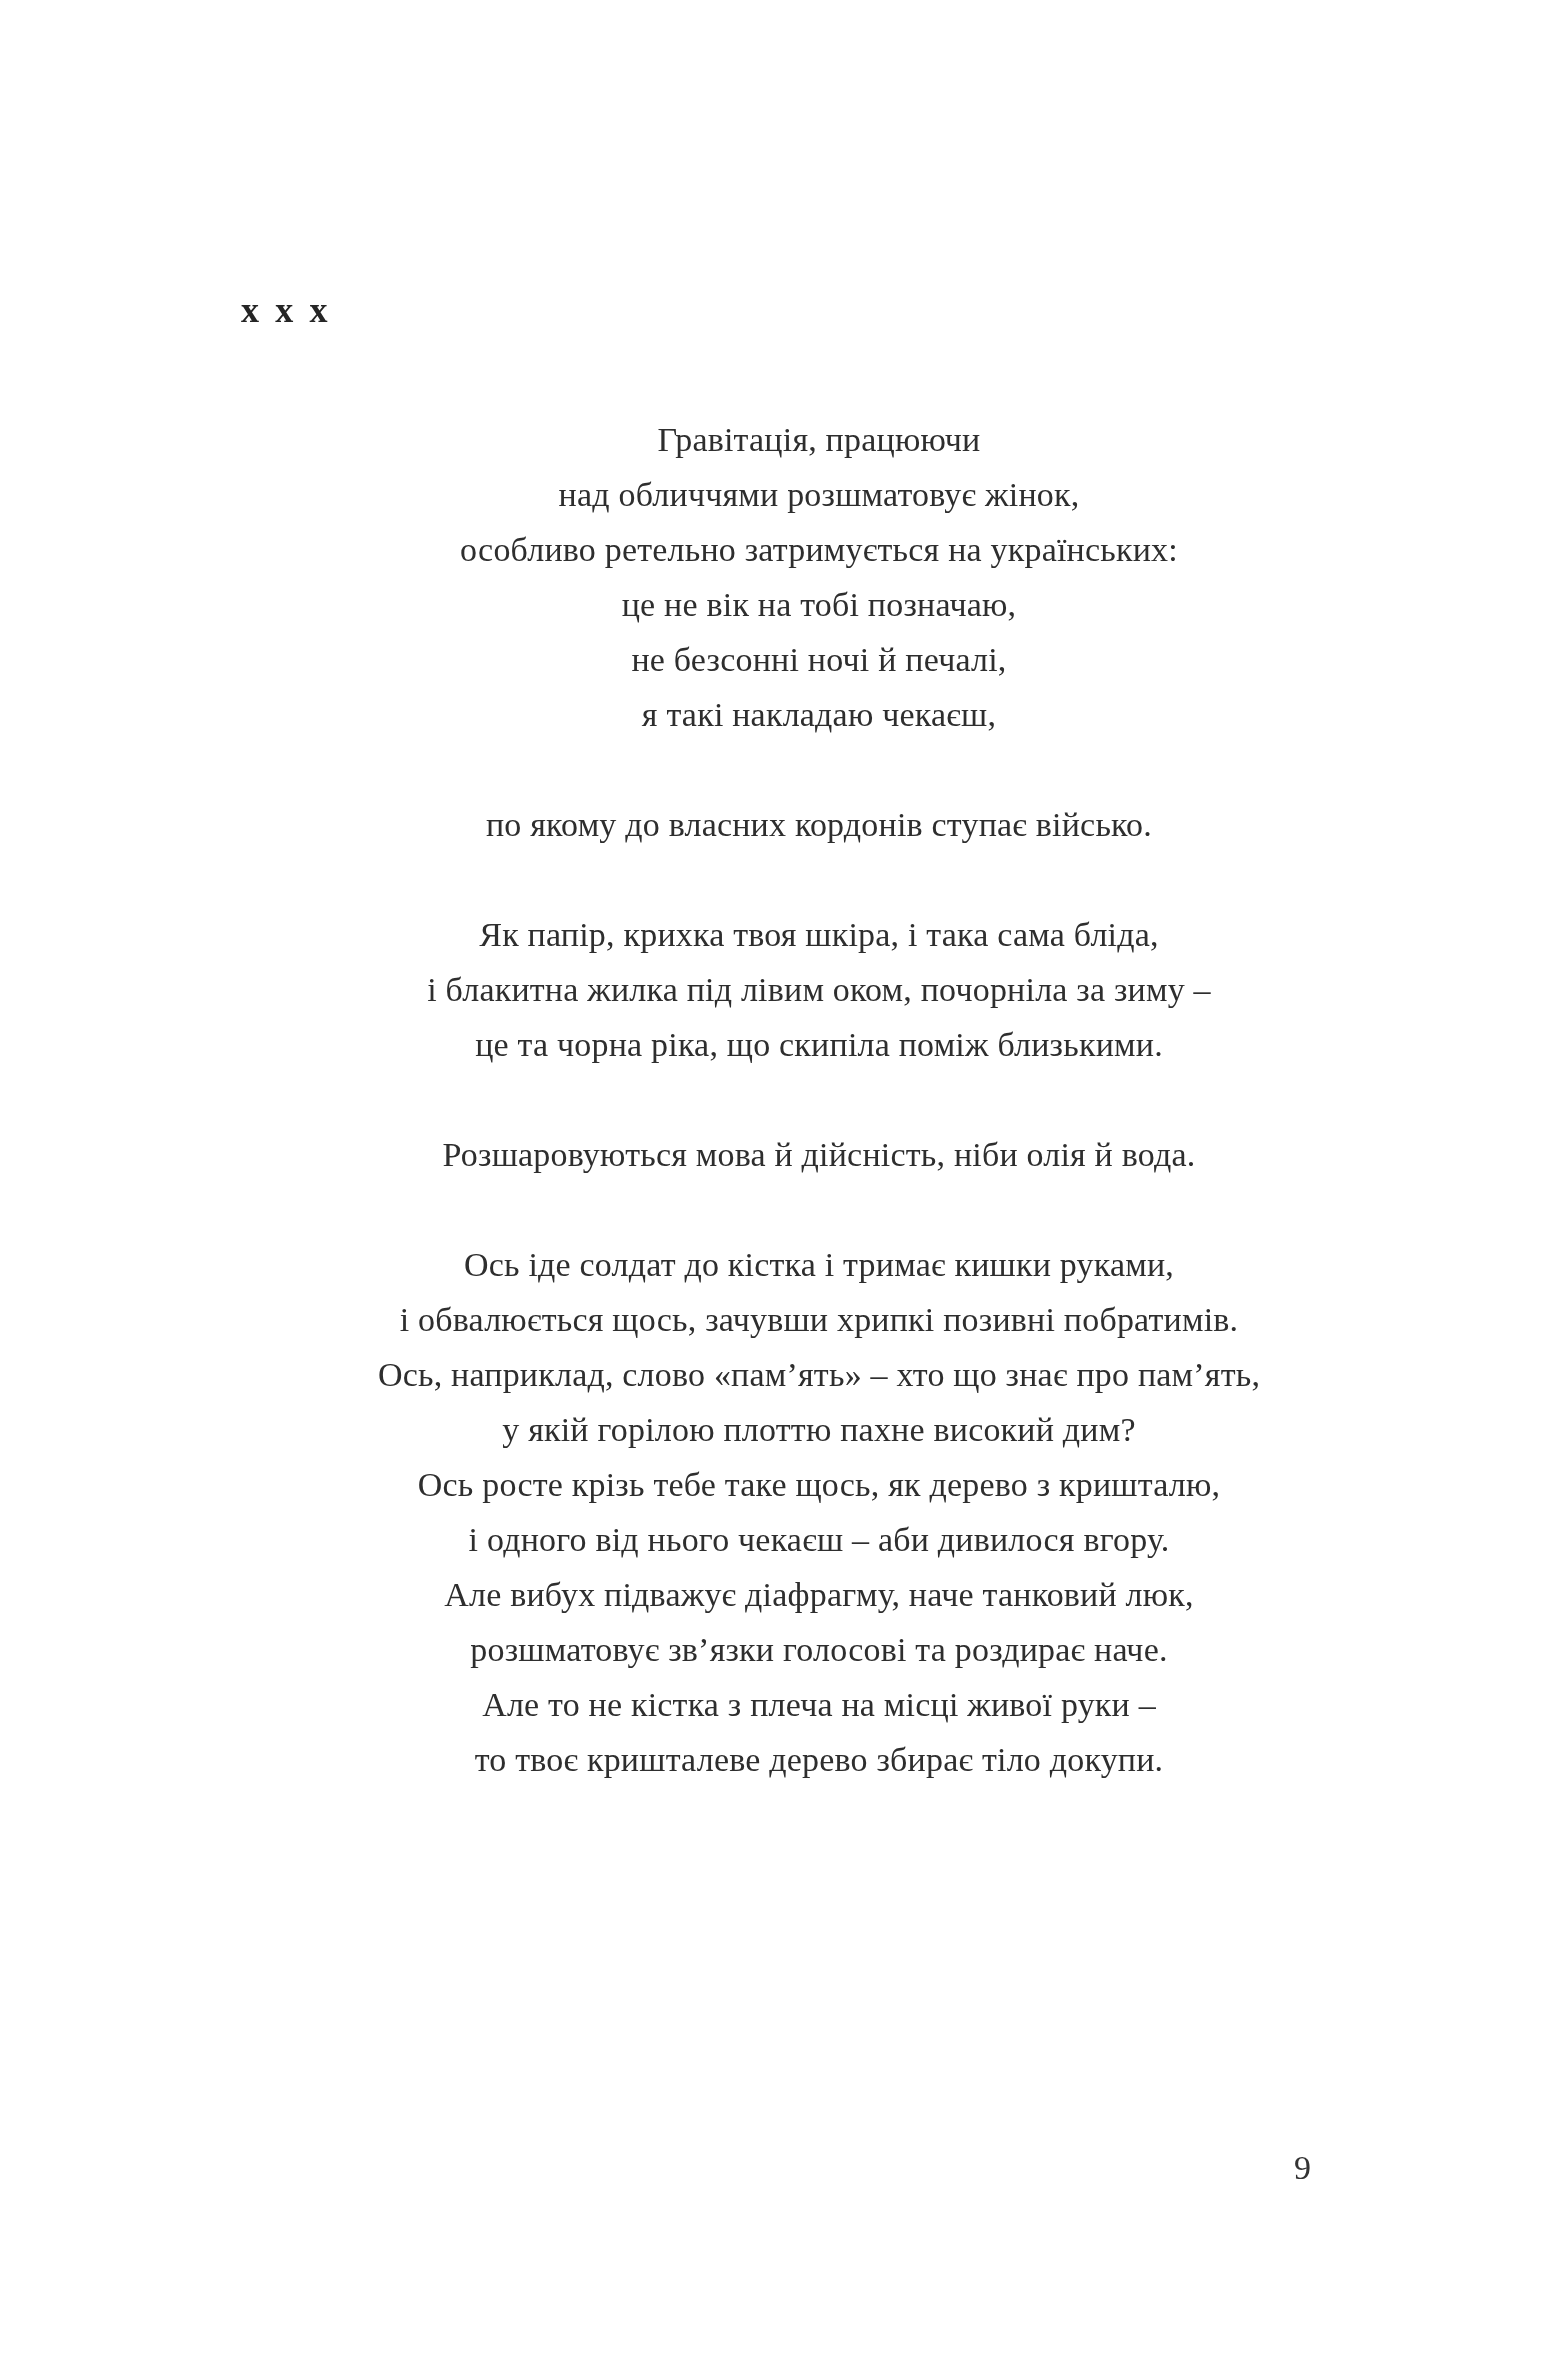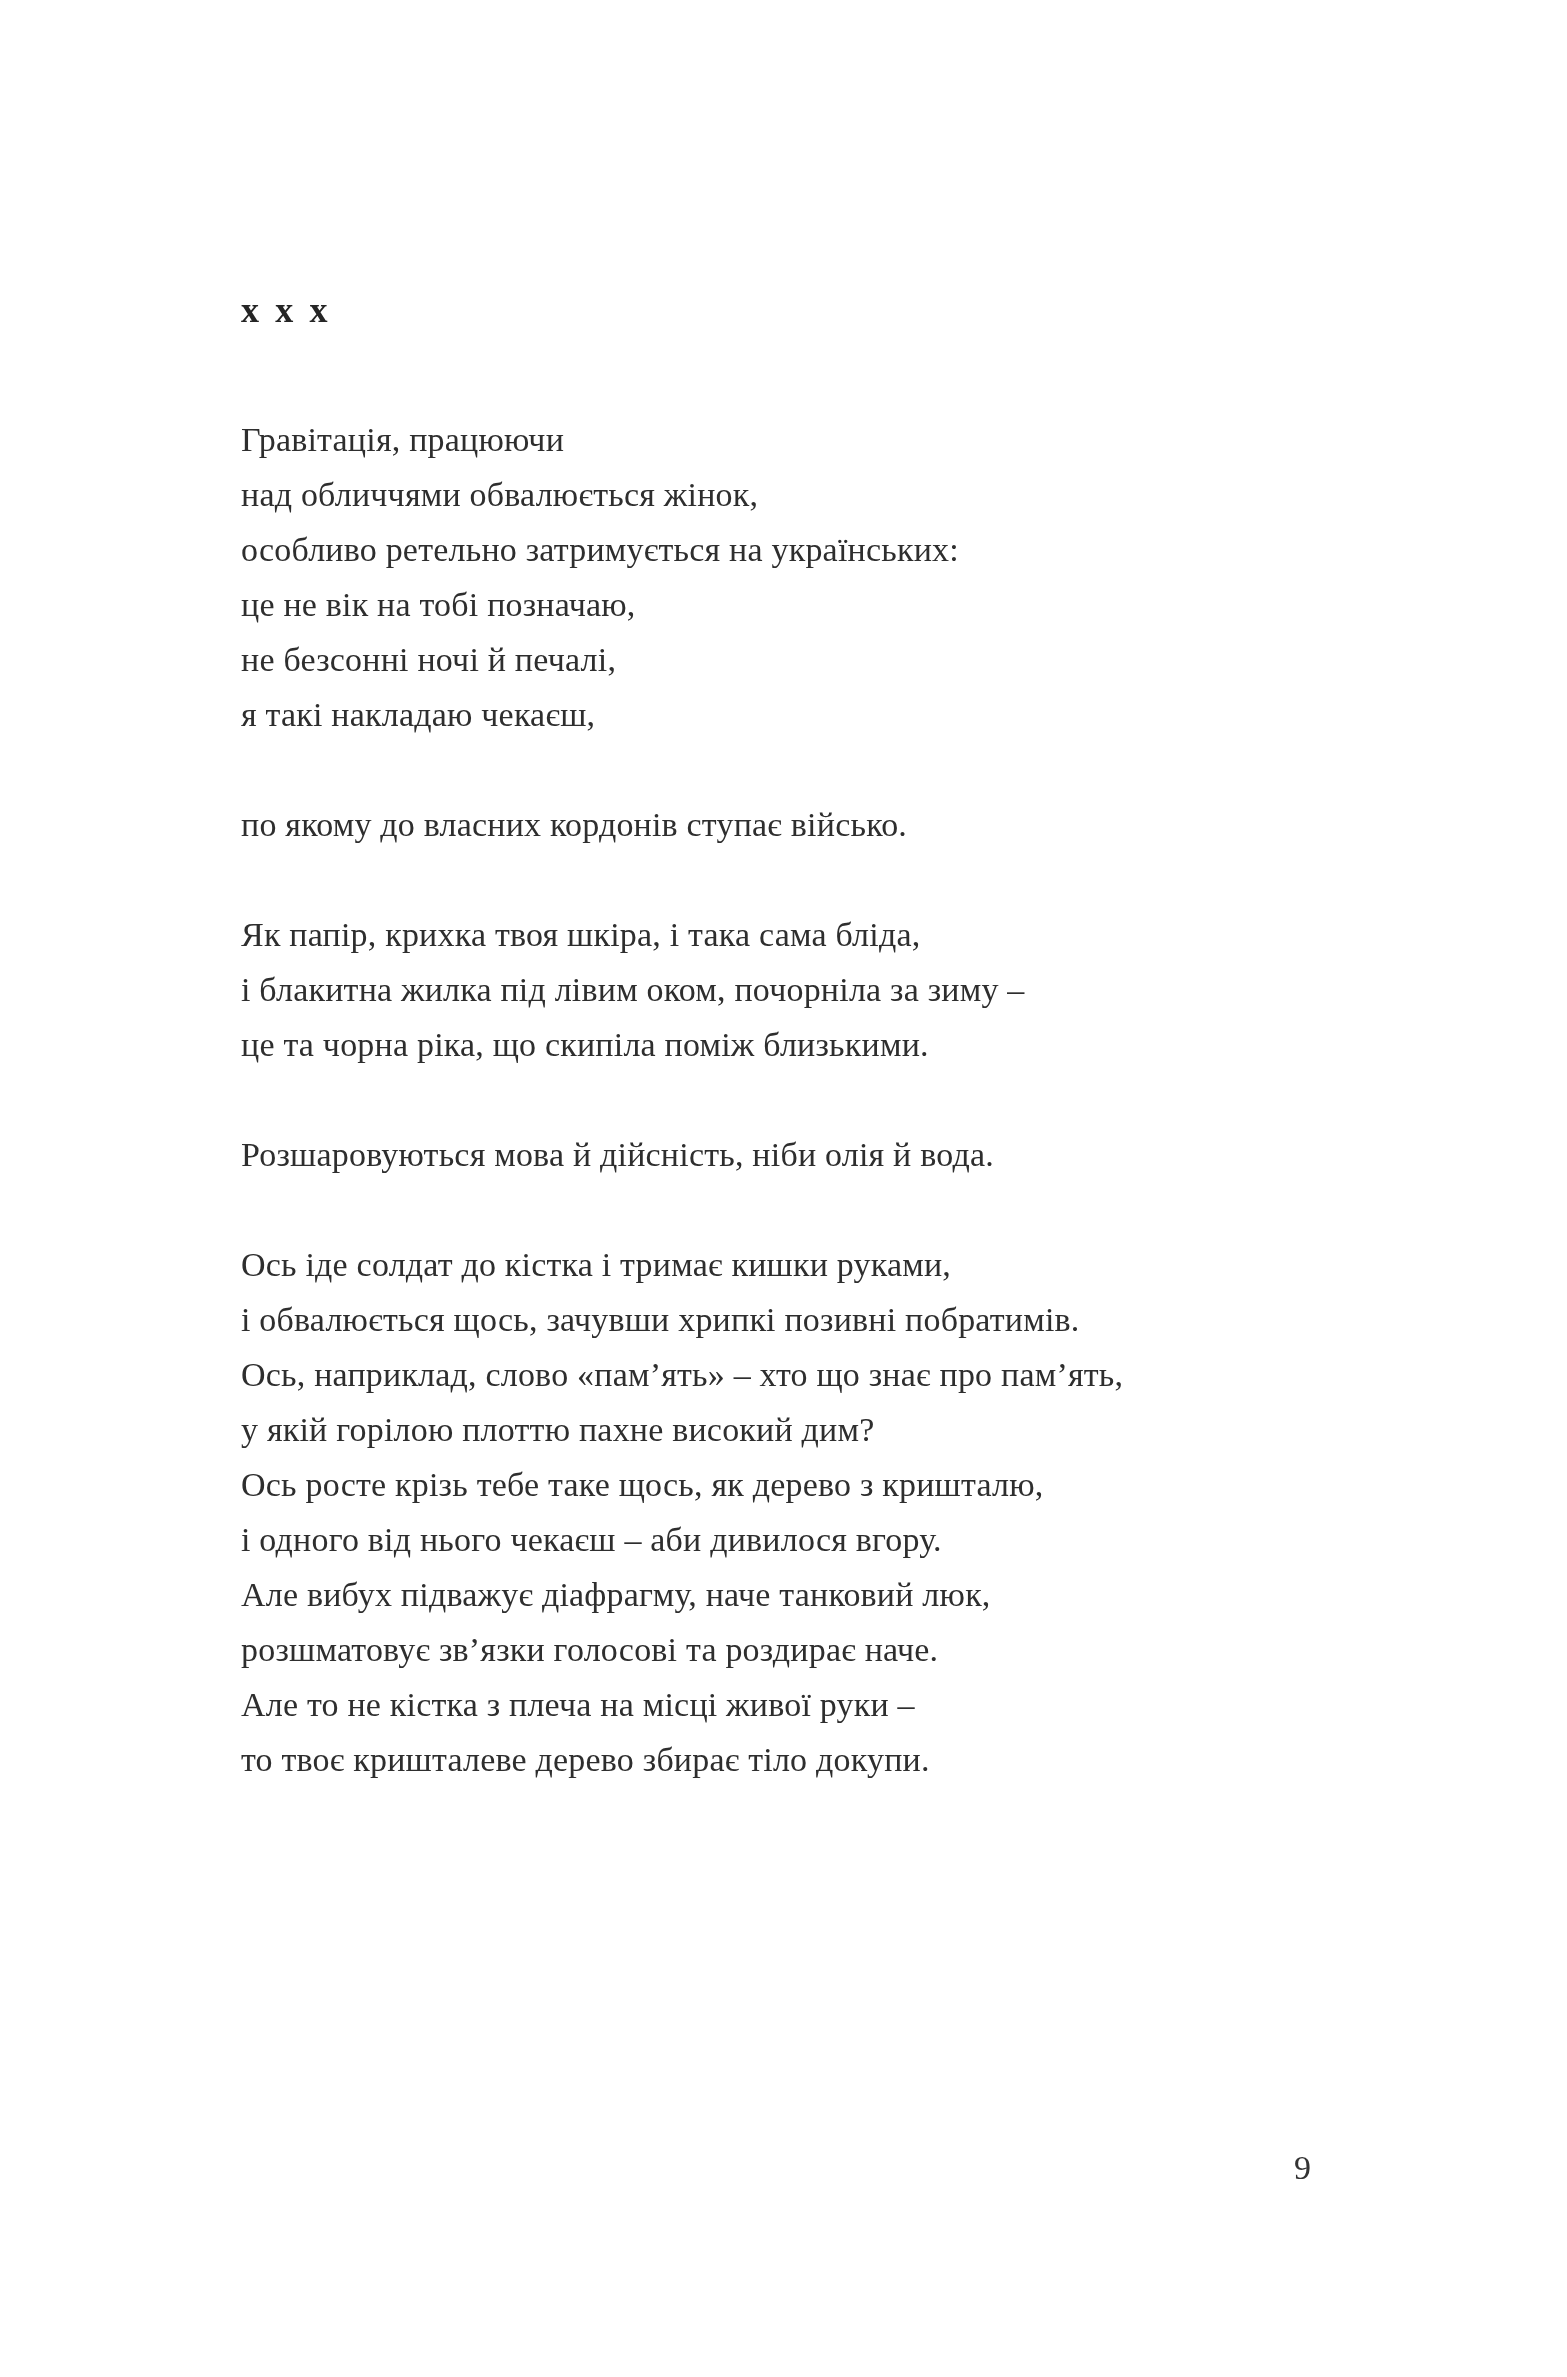--- a/index.html
+++ b/index.html
@@ -32,20 +32,21 @@
     letter-spacing: 1.6px;
     word-spacing: 4.1px;
     margin: 0 0 84px 0;
     color: #252525;
   }
   .poem {
     font-size: 34px;
   }
   .stanza {
     margin: 0 0 55px 0;
+    text-align: center;
   }
   .stanza p {
     margin: 0;
     padding: 0;
     line-height: 55px;
     white-space: nowrap;
     letter-spacing: 0.2px;
     color: #2e2e2e;
   }
   .page-number {
@@ -61,21 +62,21 @@
 <body>
 
 <div class="page">
 
   <div class="poem-heading">x x x</div>
 
   <div class="poem">
 
     <div class="stanza">
       <p>Гравітація, працюючи</p>
-      <p>над обличчями обвалюється жінок,</p>
+      <p>над обличчями розшматовує жінок,</p>
       <p>особливо ретельно затримується на українських:</p>
       <p>це не вік на тобі позначаю,</p>
       <p>не безсонні ночі й печалі,</p>
       <p>я такі накладаю чекаєш,</p>
     </div>
 
     <div class="stanza">
       <p>по якому до власних кордонів ступає військо.</p>
     </div>
 

